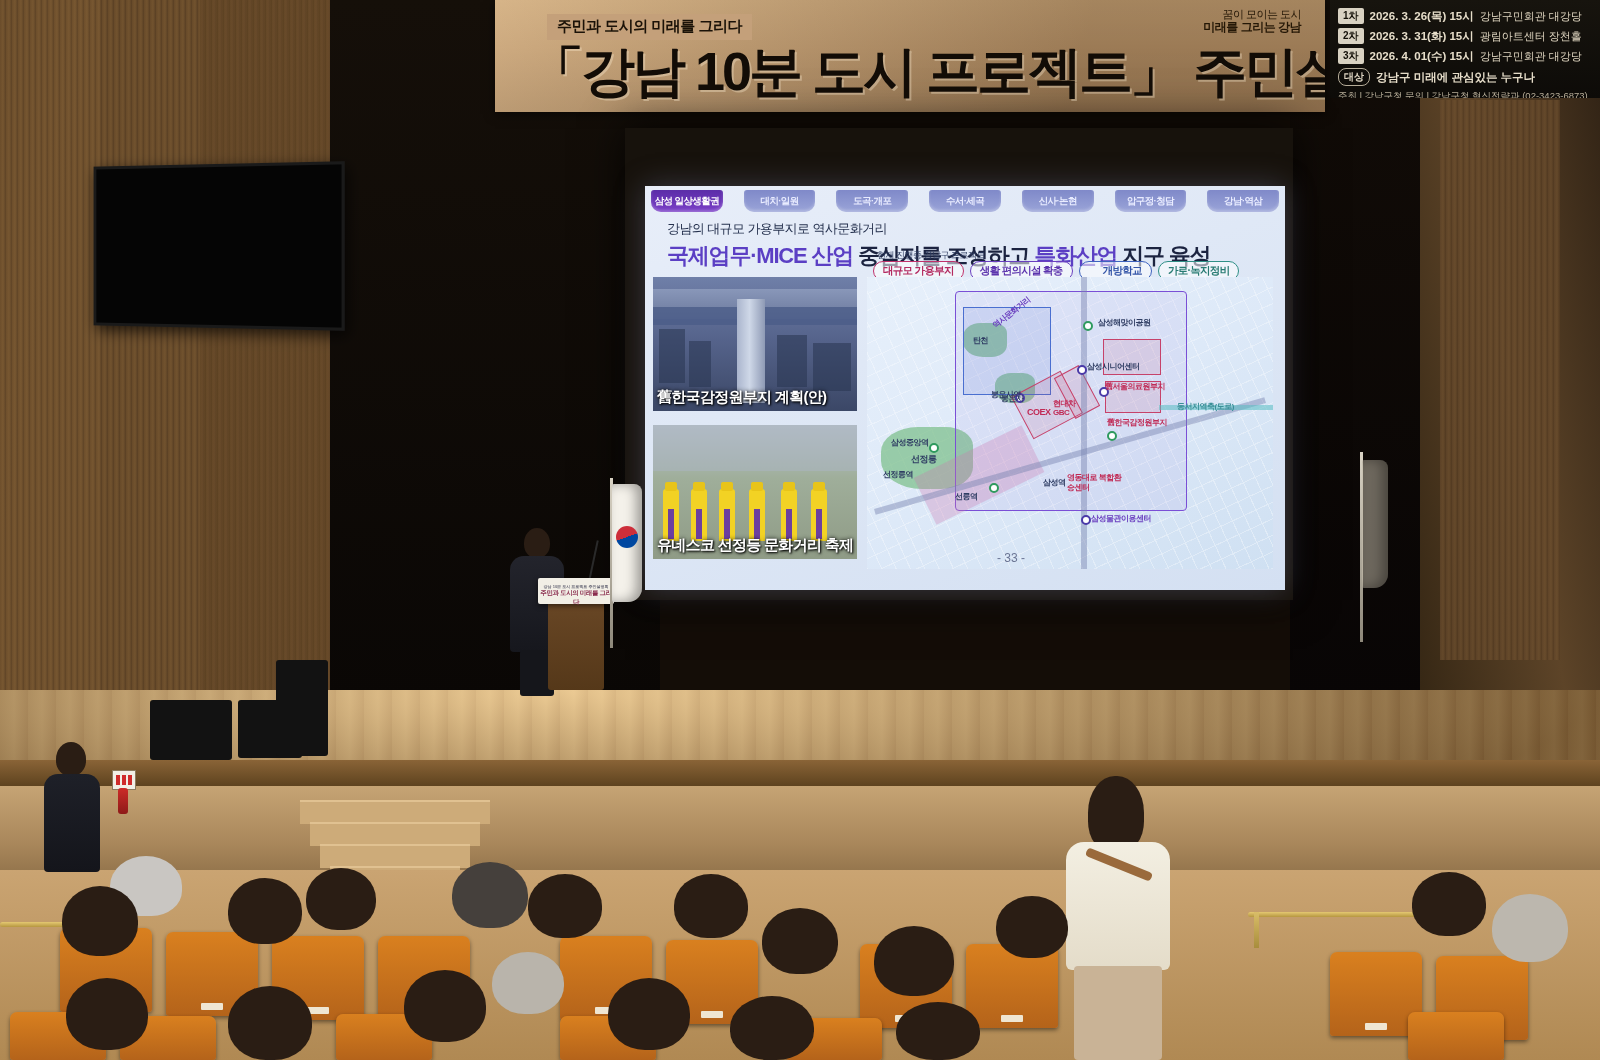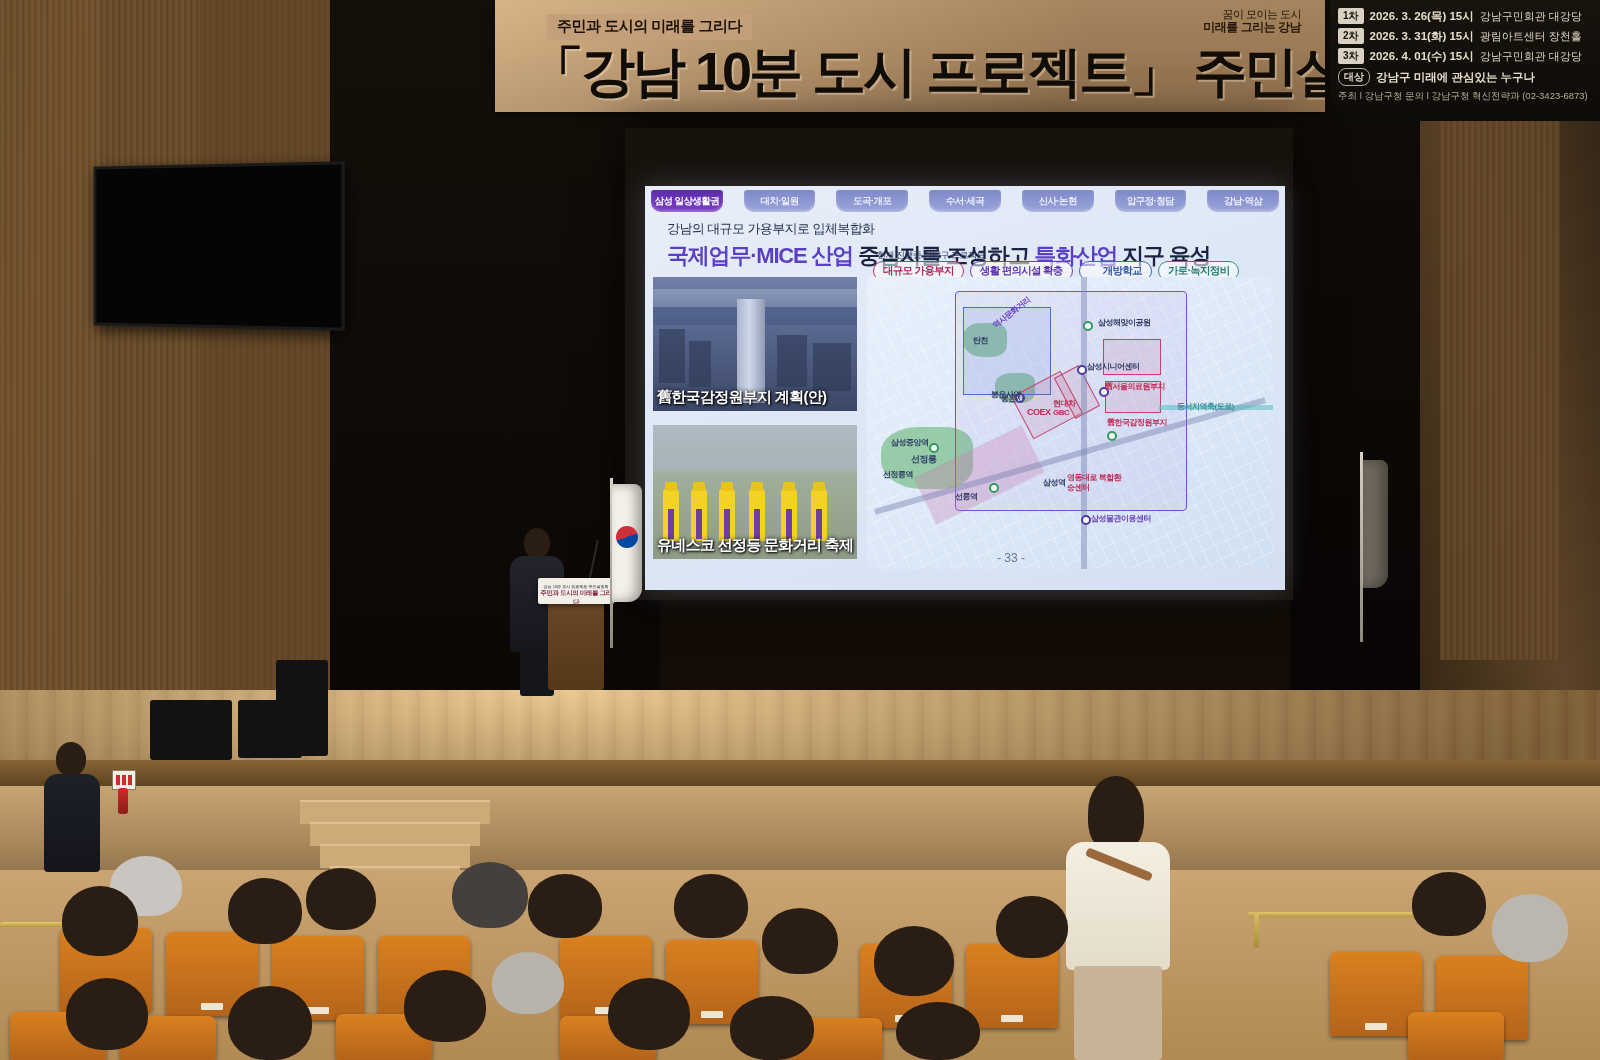--- a/index.html
+++ b/index.html
@@ -35,21 +35,21 @@
     padding:3px 10px 4px 10px;letter-spacing:-.5px;z-index:3;white-space:nowrap;}
   .banner-title{position:absolute;left:35px;top:36px;z-index:3;
     font-size:54px;font-weight:bold;color:#120c06;letter-spacing:-3px;white-space:nowrap;
     text-shadow:2px 2px 0 rgba(255,240,215,.35);}
   .banner-logo{position:absolute;right:24px;top:8px;z-index:3;text-align:right;
     color:#241706;line-height:1.15;}
   .banner-logo .l1{font-size:11px;letter-spacing:-.5px;}
   .banner-logo .l2{font-size:12px;font-weight:bold;letter-spacing:-.5px;}
 
   
-  .sched{position:absolute;left:1330px;top:0;width:270px;height:121px;
+  .sched{position:absolute;left:1330px;top:0;width:270px;height:98px;
     background:linear-gradient(180deg,#17140e,#0d0b08);color:#d8cdb8;
     font-size:11px;padding:8px 16px 0 8px;box-sizing:border-box;overflow:hidden;}
   .sched-row{display:flex;align-items:center;gap:6px;margin-bottom:4px;white-space:nowrap;}
   .sched-tag{background:#d9d2c2;color:#141008;font-weight:bold;font-size:10px;
     padding:1px 5px;border-radius:2px;}
   .sched-tag.outline{background:transparent;color:#ded5c2;border:1px solid #b5ac98;border-radius:8px;}
   .sched-date{font-weight:bold;font-size:11.5px;color:#e6ddc9;}
   .sched-place{font-size:11px;color:#ded4bf;}
   .sched-foot{font-size:9.5px;color:#b7ad98;margin-top:4px;white-space:nowrap;}
 
@@ -230,21 +230,21 @@
       <div class="tab active">삼성 일상생활권</div>
       <div class="tab">대치·일원</div>
       <div class="tab">도곡·개포</div>
       <div class="tab">수서·세곡</div>
       <div class="tab">신사·논현</div>
       <div class="tab">압구정·청담</div>
       <div class="tab">강남·역삼</div>
     </div>
 
     <div class="slide-head">
-      <div class="slide-kicker">강남의 대규모 가용부지로 입체복합화</div>
+      <div class="slide-kicker">강남의 대규모 가용부지로 역사문화거리</div>
       <div class="slide-title">
         <span class="hl">국제업무·MICE 산업</span><span> 중심지를 조성하고 </span><span class="hl">특화산업</span><span> 지구 육성</span>
       </div>
     </div>
 
     <div class="slide-body">
 
       <div class="photo p1">
         <div class="city-bg"></div>
         <div class="river"></div>

